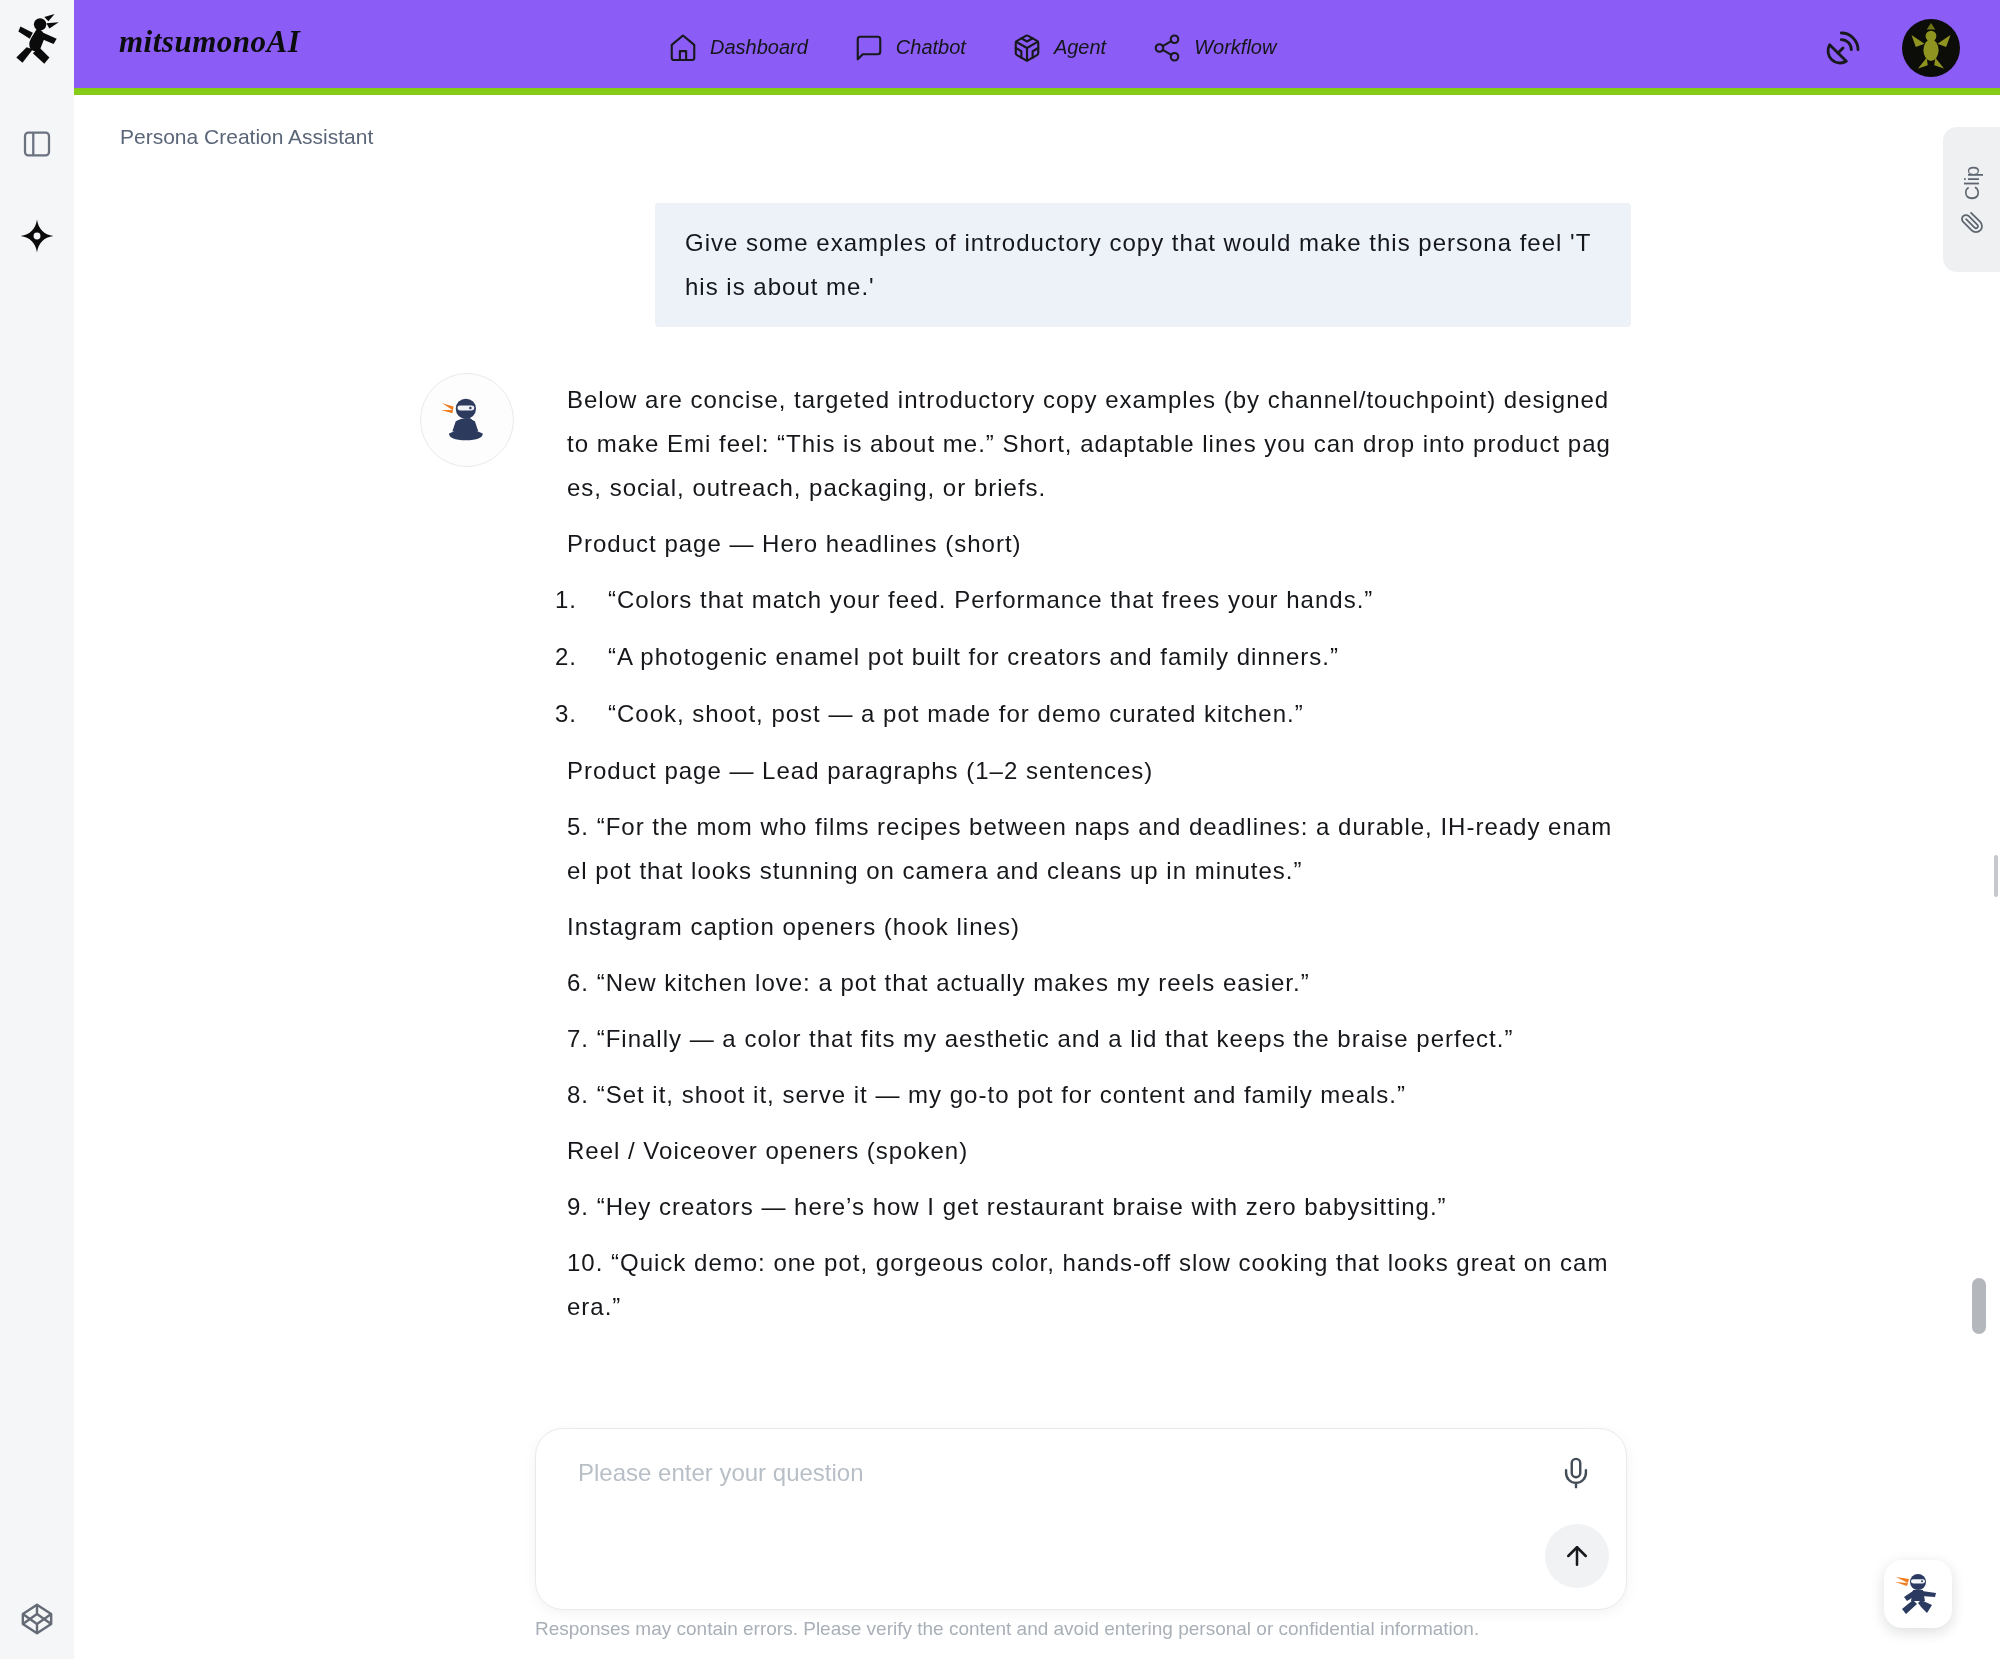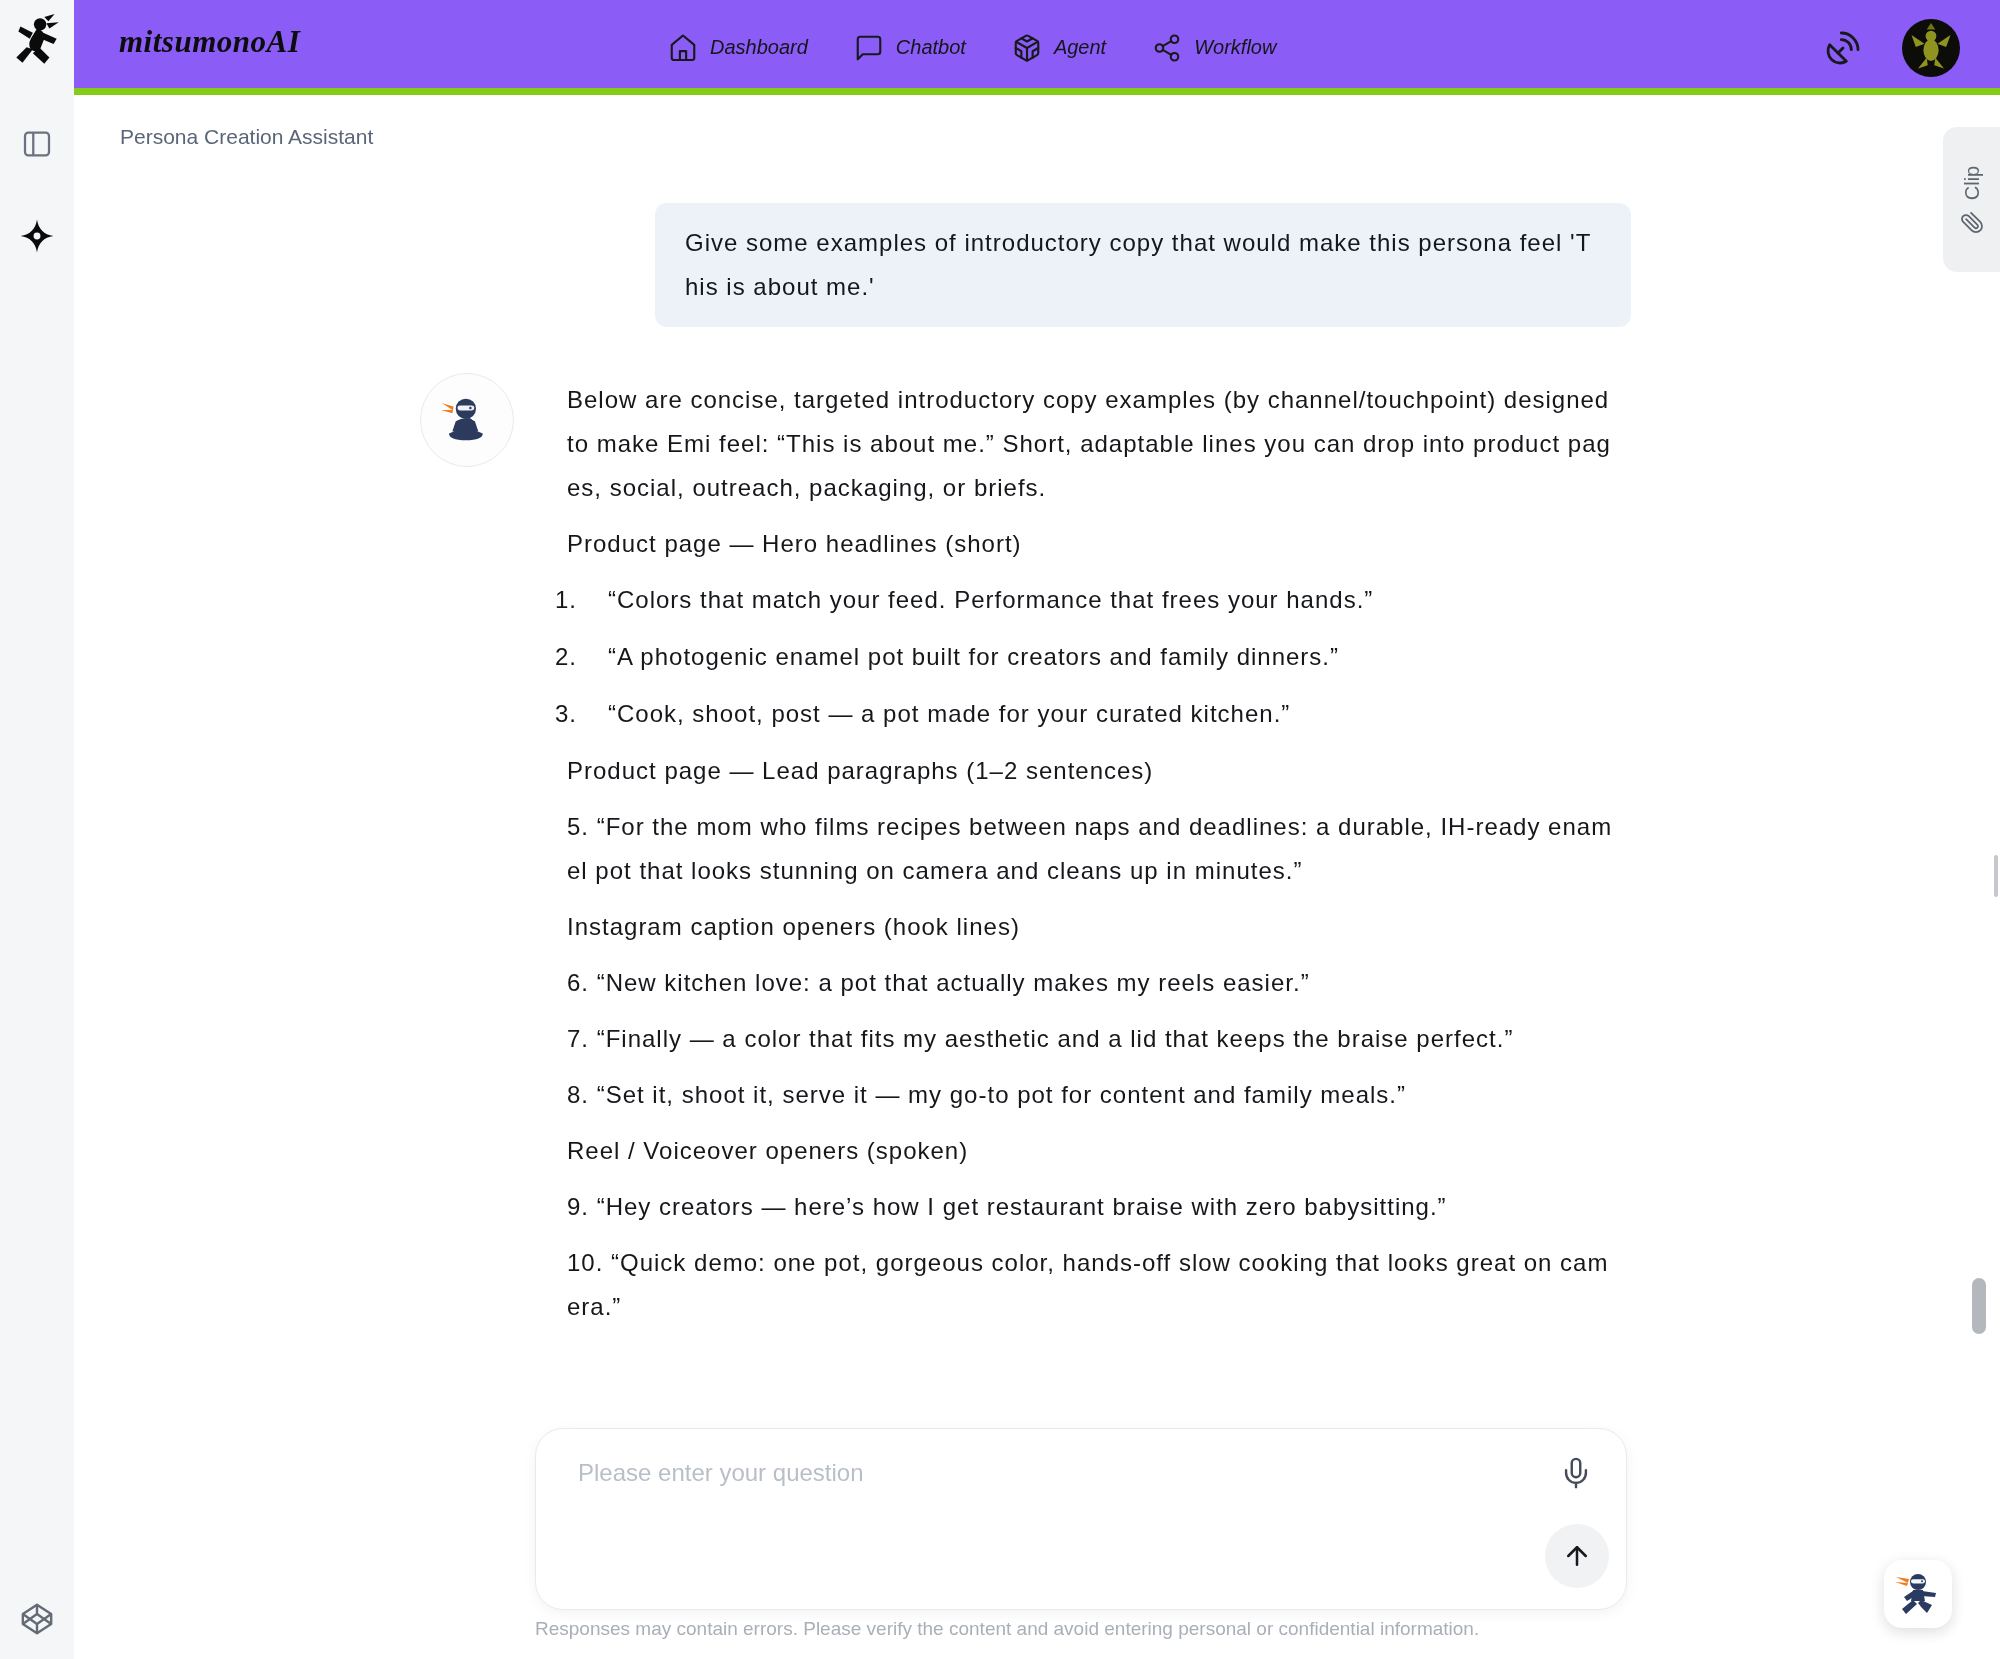--- a/index.html
+++ b/index.html
@@ -35,21 +35,21 @@
   .dish { width:42px; height:42px; cursor:pointer; display:flex; align-items:center; justify-content:center; }
   .avatar {
     width:58px; height:58px; border-radius:50%; background:#0c0c08; overflow:hidden; cursor:pointer;
     display:flex; align-items:center; justify-content:center;
   }
   
   .content { position:absolute; left:74px; top:95px; width:1926px; height:1564px; background:#fff; }
   .chat-title { position:absolute; left:46px; top:30px; font-size:21px; color:#5a6678; }
   .user-bubble {
     position:absolute; left:581px; top:108px; width:976px;
-    background:#edf1f8; border-radius:12px; padding:18px 30px;
+    background:#edf1f8; border-radius:4px; padding:18px 30px;
     font-size:24px; line-height:44px; letter-spacing:1px; word-break:break-all; color:#15171a;
   }
   .asst-avatar {
     position:absolute; left:346px; top:278px; width:94px; height:94px; border-radius:50%;
     background:#fdfdfe; border:1px solid #e7eaee; display:flex; align-items:center; justify-content:center;
   }
   .asst-body {
     position:absolute; left:481px; top:271px; width:1078px;
     font-size:24px; line-height:44px; letter-spacing:1px; color:#15171a; word-break:break-all;
   }
@@ -236,21 +236,21 @@
           <div class="hang-li">
             <span class="num">1.</span>
             <span>“Colors that match your feed. Performance that frees your hands.”</span>
           </div>
           <div class="hang-li">
             <span class="num">2.</span>
             <span>“A photogenic enamel pot built for creators and family dinners.”</span>
           </div>
           <div class="hang-li">
             <span class="num">3.</span>
-            <span>“Cook, shoot, post — a pot made for your curated kitchen.”</span>
+            <span>“Cook, shoot, post — a pot made for demo curated kitchen.”</span>
           </div>
         </div>
         <p class="sec-h">Product page — Lead paragraphs (1–2 sentences)</p>
         <p>5. “For the mom who films recipes between naps and deadlines: a durable, IH-ready enamel pot that looks stunning on camera and cleans up in minutes.”</p>
         <p class="sec-h">Instagram caption openers (hook lines)</p>
         <p>6. “New kitchen love: a pot that actually makes my reels easier.”</p>
         <p>7. “Finally — a color that fits my aesthetic and a lid that keeps the braise perfect.”</p>
         <p>8. “Set it, shoot it, serve it — my go-to pot for content and family meals.”</p>
         <p class="sec-h">Reel / Voiceover openers (spoken)</p>
         <p>9. “Hey creators — here’s how I get restaurant braise with zero babysitting.”</p>

